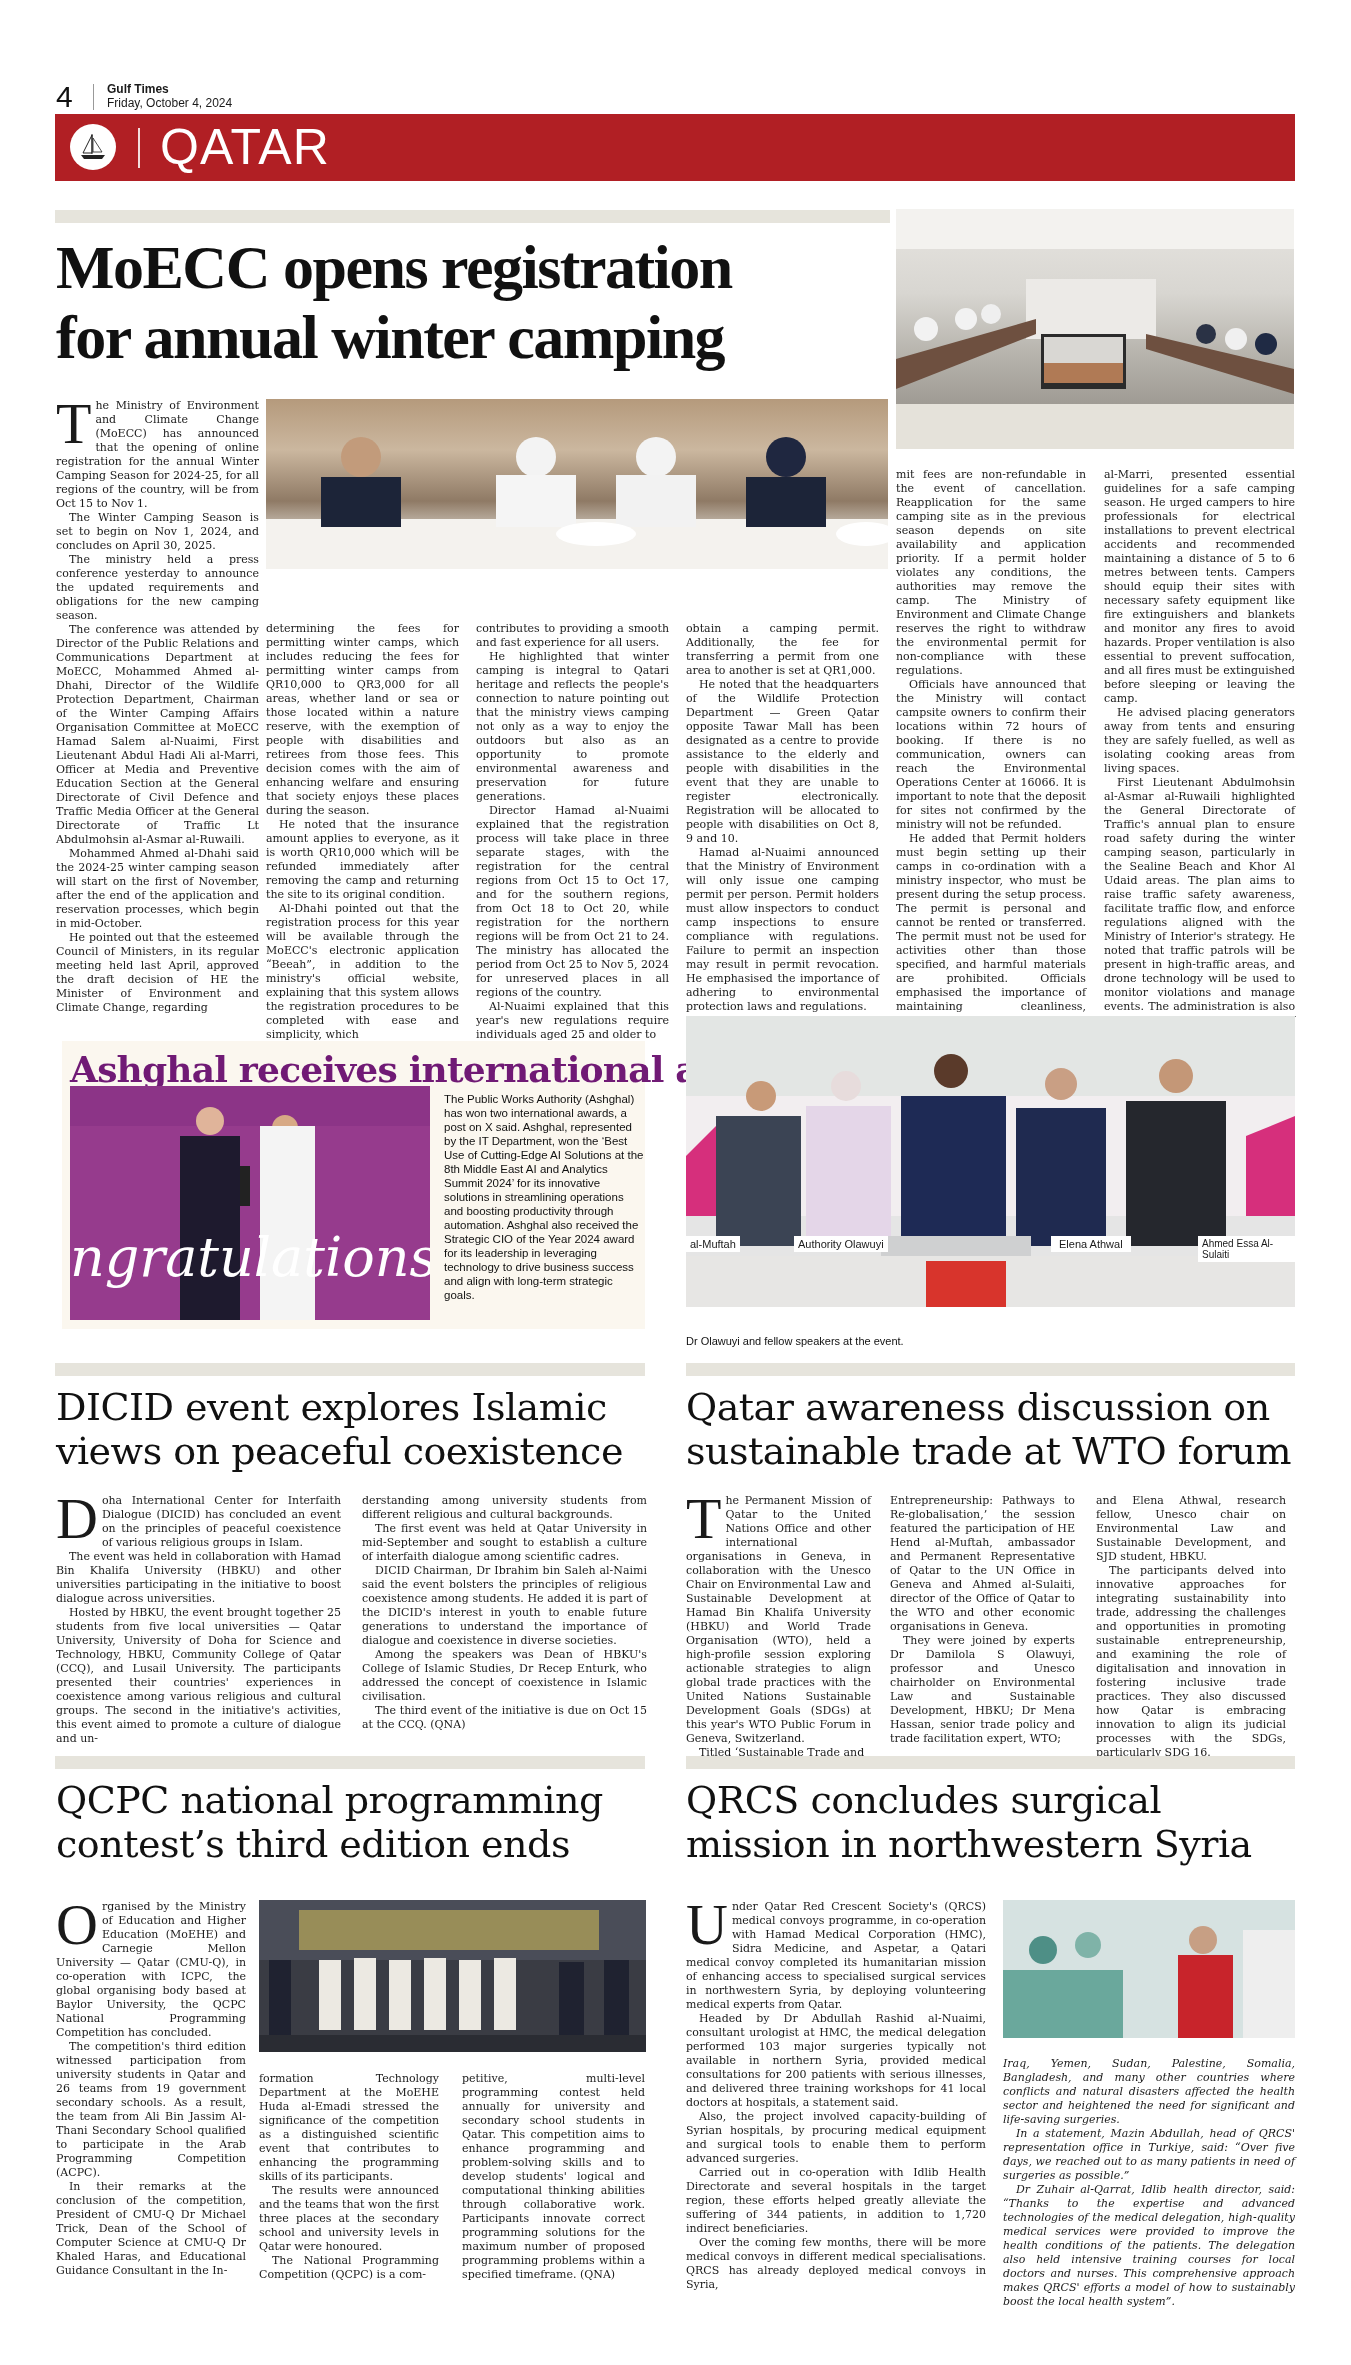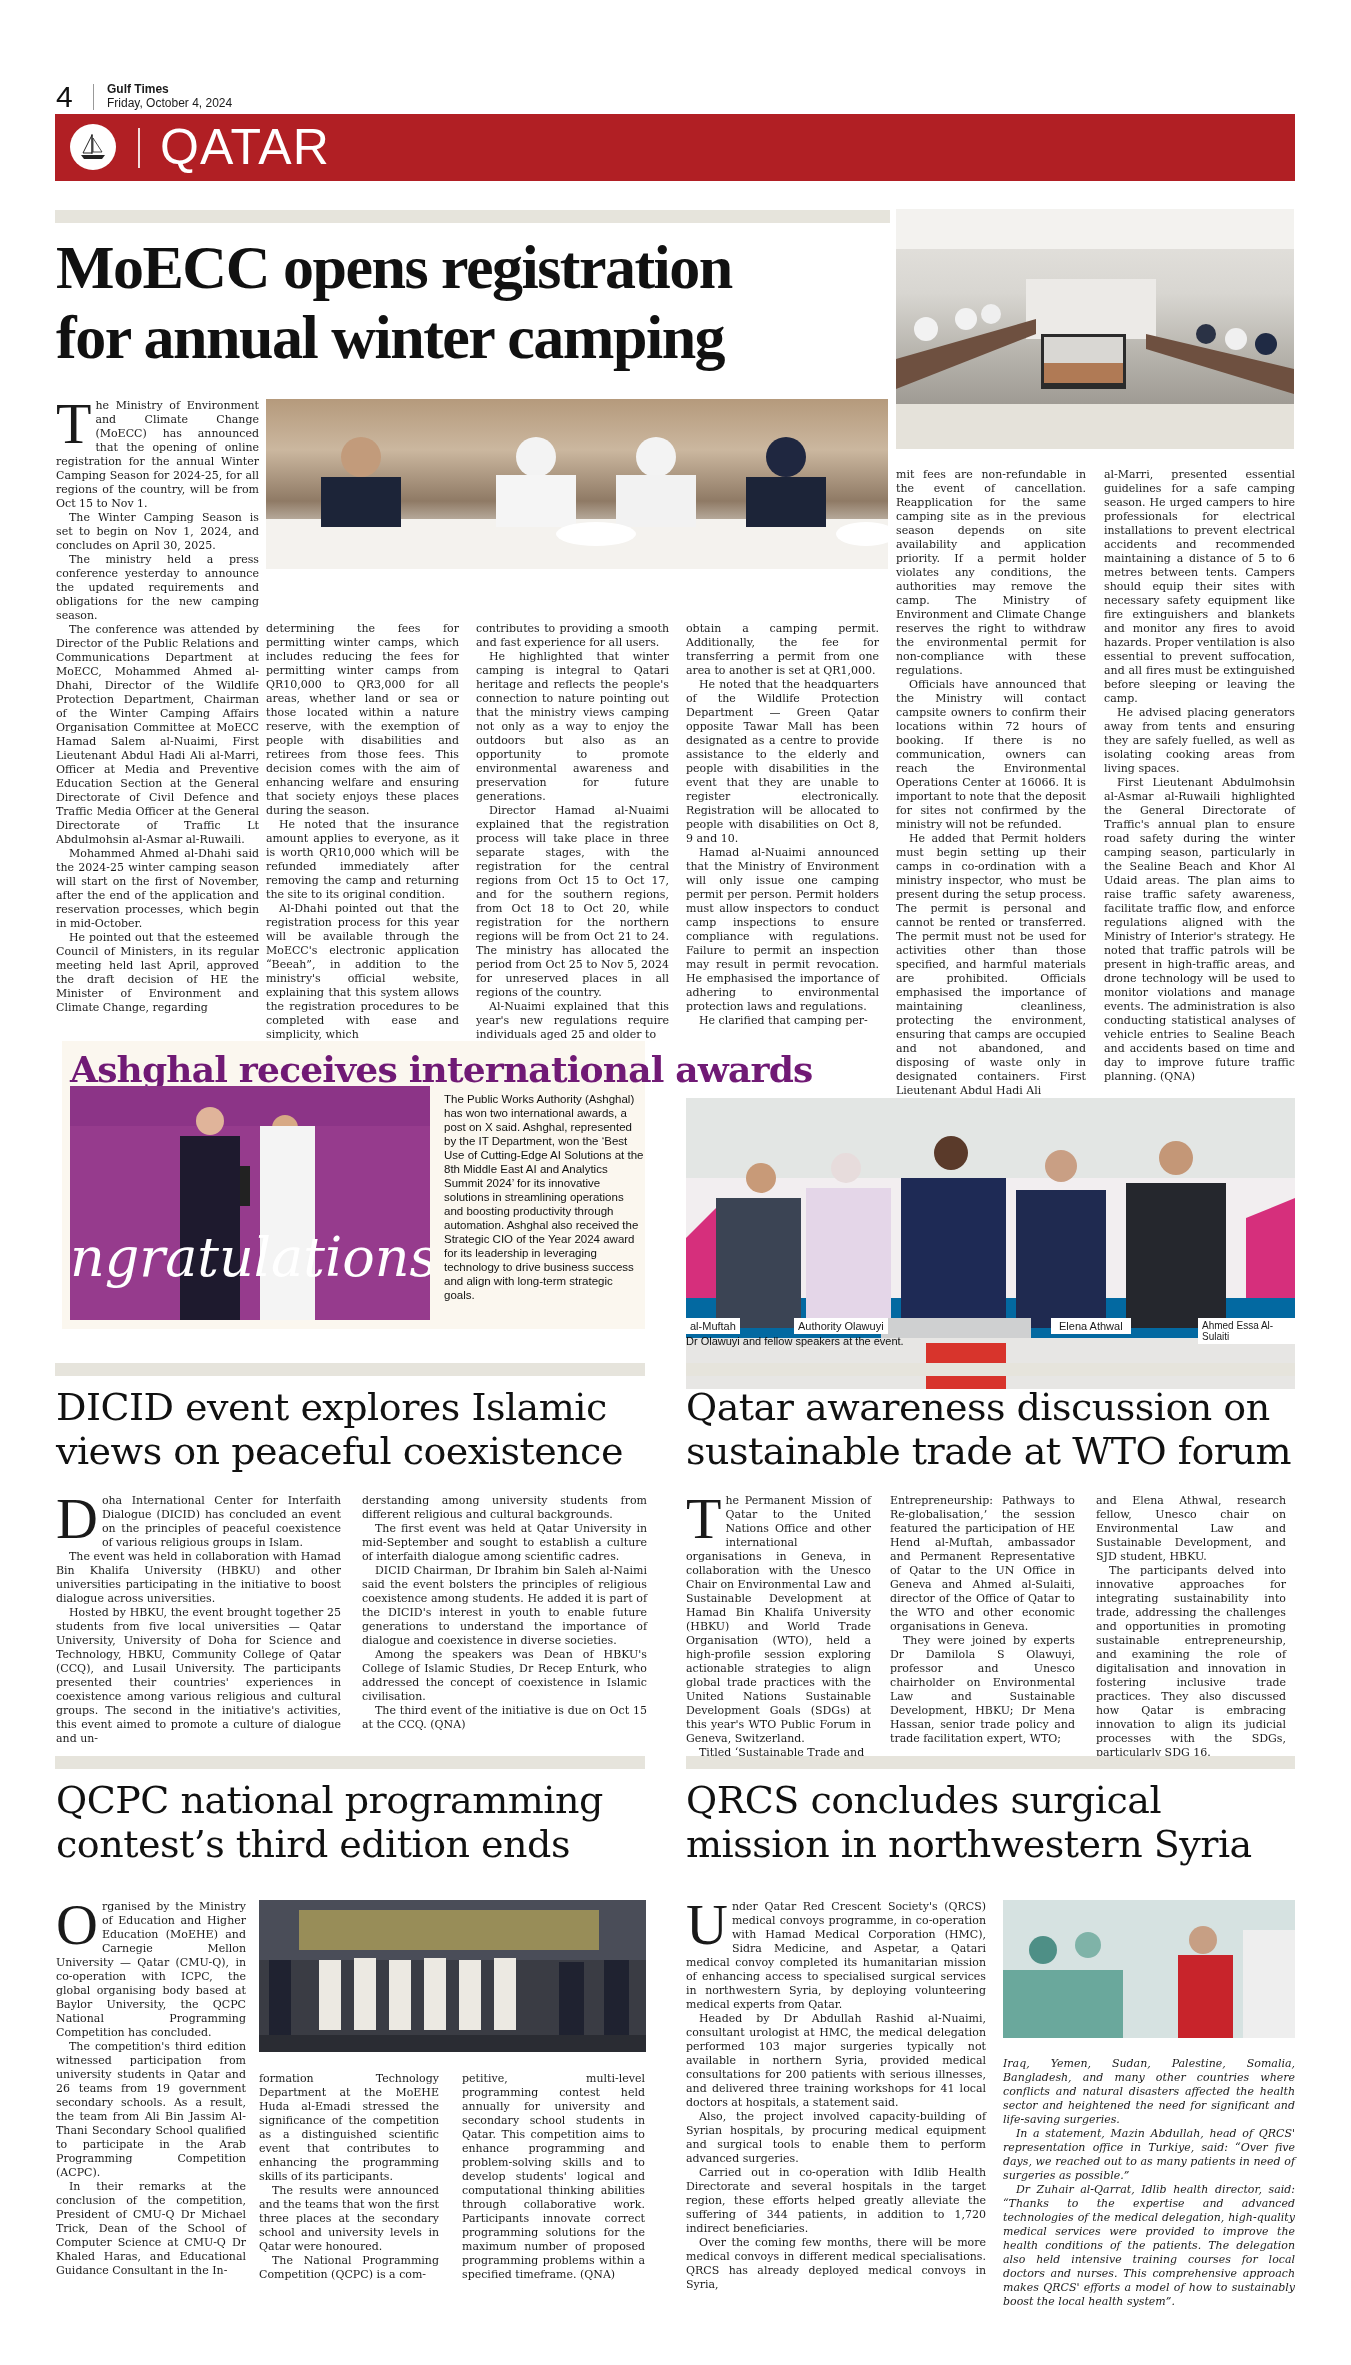--- a/index.html
+++ b/index.html
@@ -140,21 +140,21 @@
     <circle cx="140" cy="35" r="14" fill="#e0b49a"></circle>
       <rect x="110" y="50" width="60" height="184" fill="#1e1a2e"></rect>
     <circle cx="215" cy="42" r="13" fill="#d7a985"></circle>
       <rect x="190" y="40" width="55" height="194" fill="#f4f4f4"></rect>
     <rect x="170" y="80" width="10" height="40" fill="#222"></rect>
   </svg>
   <div class="abs" style="left:0; top:140px; width:360px; font-family:'DejaVu Serif',serif; font-style:italic; font-size:54px; color:#fff; white-space:nowrap; overflow:hidden;">ngratulations</div>
 </div>
 <div class="abs ashghal-text">The Public Works Authority (Ashghal) has won two international awards, a post on X said. Ashghal, represented by the IT Department, won the ‘Best Use of Cutting-Edge AI Solutions at the 8th Middle East AI and Analytics Summit 2024’ for its innovative solutions in streamlining operations and boosting productivity through automation. Ashghal also received the Strategic CIO of the Year 2024 award for its leadership in leveraging technology to drive business success and align with long-term strategic goals.</div>
 
-<div class="abs photo" style="left:686px; top:1098px; width:609px; height:291px; background:#0369a1;">
+<div class="abs photo" style="left:686px; top:1016px; width:609px; height:291px; background:#e5e5e5;">
   <svg width="609" height="291" viewBox="0 0 609 291">
     <rect width="609" height="80" fill="#e3e6e4"></rect>
     <rect y="80" width="609" height="120" fill="#f2eef0"></rect>
     <polygon points="0,140 30,110 30,200 0,200" fill="#d62f7c"></polygon>
     <polygon points="560,120 609,100 609,200 560,200" fill="#d62f7c"></polygon>
     <circle cx="75" cy="80" r="15" fill="#c89a78"></circle>
       <rect x="30" y="100" width="85" height="130" fill="#3b4454"></rect>
     <circle cx="160" cy="70" r="15" fill="#e7dcdc"></circle>
       <rect x="120" y="90" width="85" height="140" fill="#e4d6e8"></rect>
     <circle cx="265" cy="55" r="17" fill="#5a3a2a"></circle>

